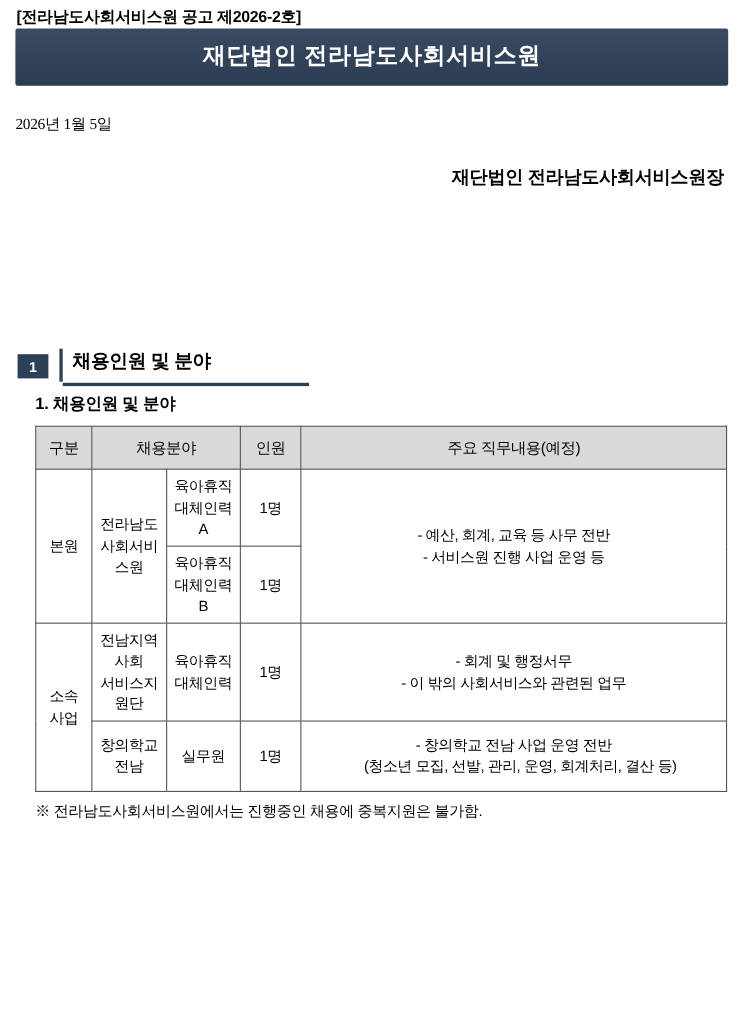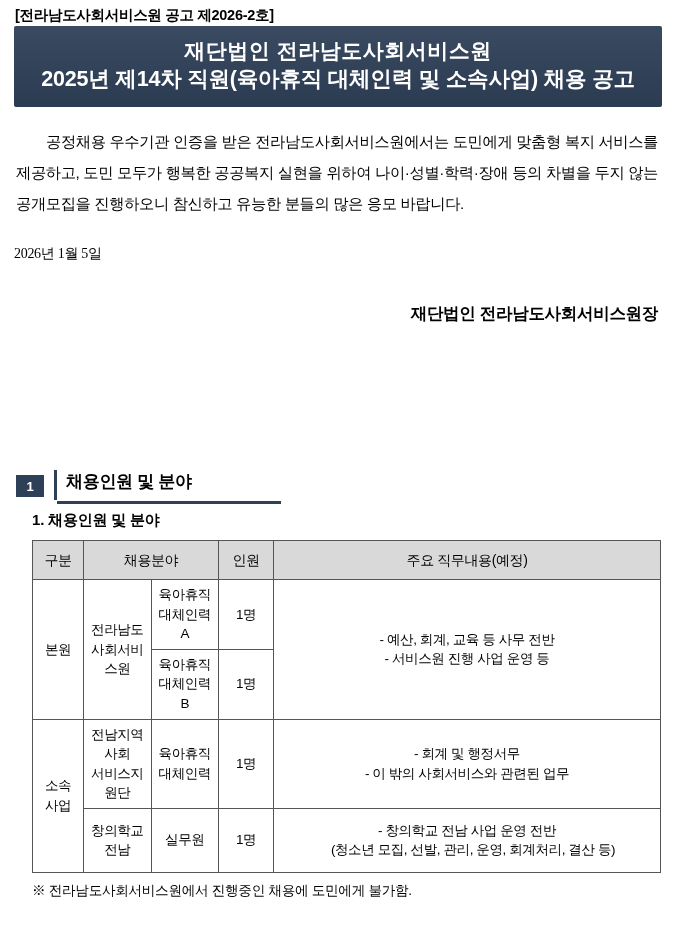--- a/index.html
+++ b/index.html
@@ -65,21 +65,21 @@
   }
   .date-line {
     margin-top: 26px;
     text-align: left;
     font-size: 14px;
     letter-spacing: -0.3px;
     padding-right: 6px;
     font-family: Liberation Serif, serif;
   }
   .signature-line {
-    margin-top: 40px;
+    margin-top: 28px;
     text-align: right;
     font-size: 16.5px;
     font-weight: bold;
     letter-spacing: -0.3px;
     padding-right: 4px;
   }
   
   .section-header {
     margin-top: 145px;
     display: flex;
@@ -169,24 +169,22 @@
 </style>
 </head>
 <body>
 
 <div class="page">
 
   <div class="doc-code">[전라남도사회서비스원 공고 제2026-2호]</div>
 
   <div class="title-banner">
     <div class="title-line1">재단법인  전라남도사회서비스원</div>
-    <div class="title-line2">2025년 제14차 직원(육아휴직 대체인력 및 소속사업) 채용 공고</div>
   </div>
 
-  <div class="intro">공정채용  우수기관  인증을  받은  전라남도사회서비스원에서는  도민에게  맞춤형  복지  서비스를 제공하고,  도민 모두가  행복한  공공복지  실현을  위하여  나이·성별·학력·장애  등의  차별을 두지 않는 공개모집을 진행하오니 참신하고 유능한 분들의 많은 응모 바랍니다.</div>
 
   <div class="date-line">2026년 1월 5일</div>
 
   <div class="signature-line">재단법인  전라남도사회서비스원장</div>
 
   <div class="section-header">
     <div class="section-num">1</div>
     <div class="section-title-wrap">
       <div class="section-title">채용인원 및 분야</div>
     </div>
@@ -252,15 +250,15 @@
         <td class="col-sub">실무원</td>
         <td class="col-count">1명</td>
         <td class="duty">
           <span>- 창의학교 전남 사업 운영 전반</span><br>
           <span style="padding-left:12px;">(청소년 모집, 선발, 관리, 운영, 회계처리, 결산 등)</span>
         </td>
       </tr>
     </tbody>
   </table>
 
-  <div class="note">※ 전라남도사회서비스원에서 진행중인 채용에 도민에게 불가함.</div>
+  <div class="note">※ 전라남도사회서비스원에서는 진행중인 채용에 중복지원은 불가함.</div>
 
 </div>
 
 </body></html>

